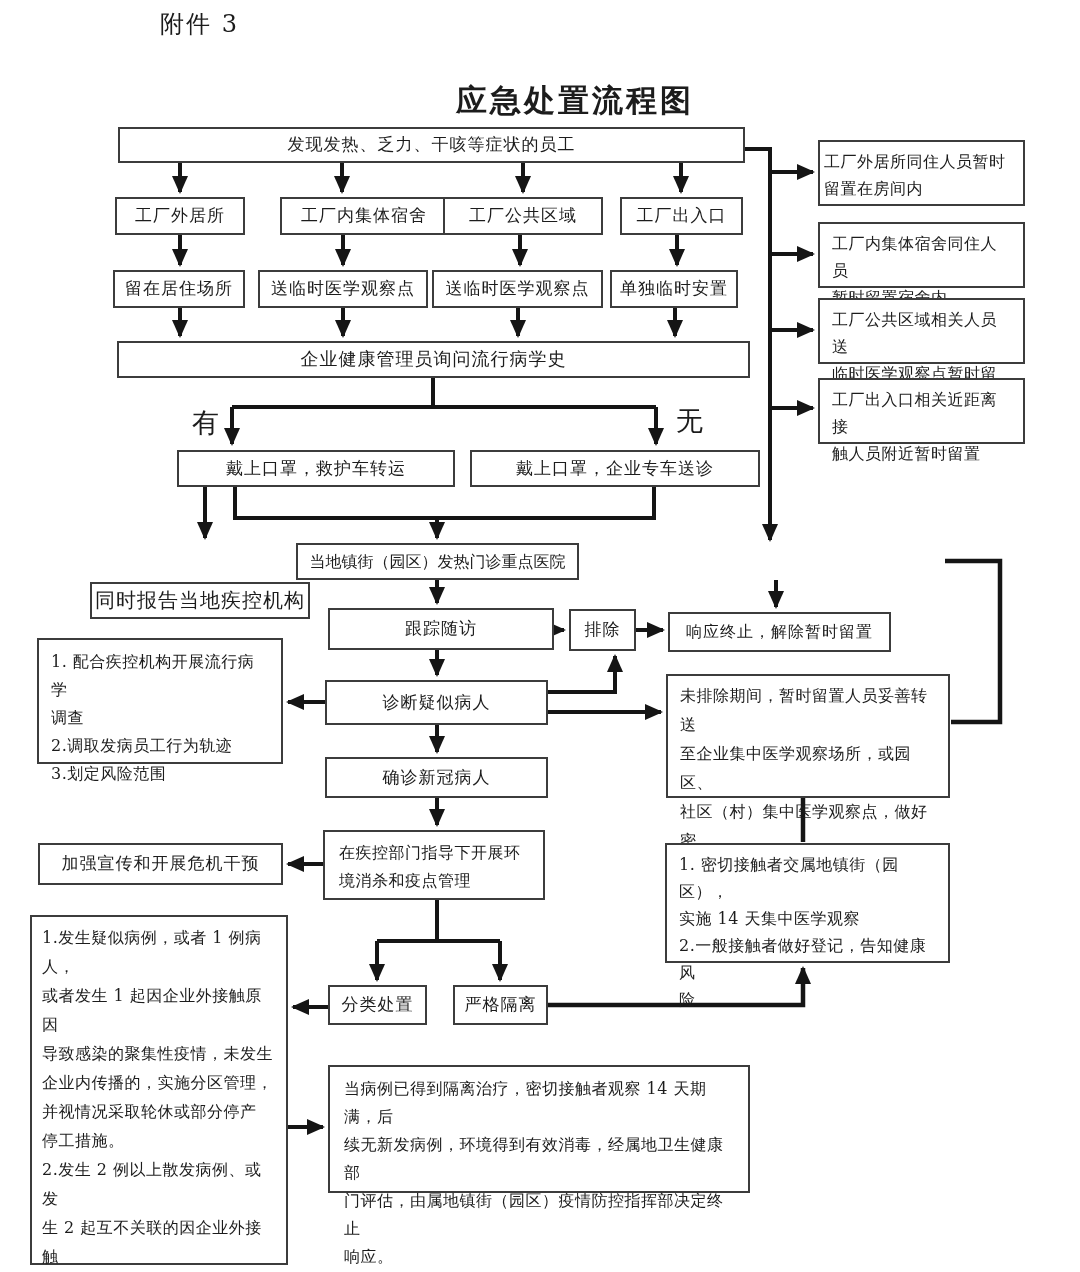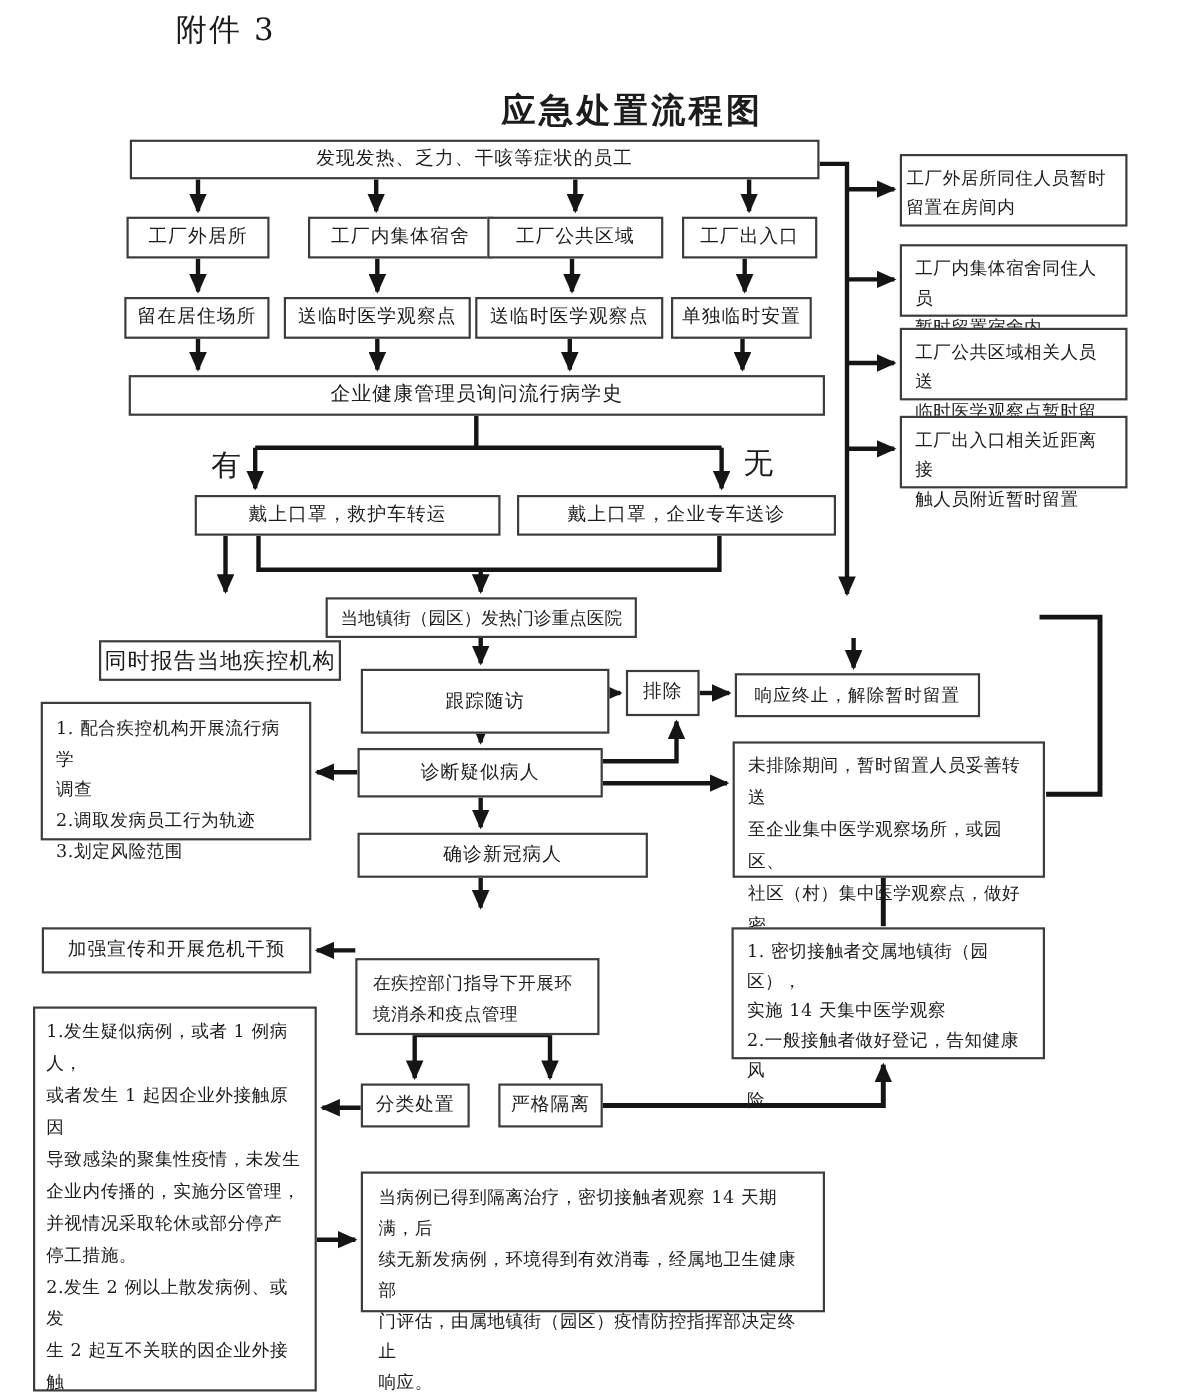--- a/index.html
+++ b/index.html
@@ -1,20 +1,20 @@
 <!DOCTYPE html>
 <html><head>
 <meta charset="utf-8">
 <style>
   html,body{margin:0;padding:0;background:#ffffff;}
   .canvas{
     position:relative;width:1080px;height:1272px;background:#ffffff;
     font-family:"DejaVu Serif","Liberation Serif",serif;color:#1c1c1c;overflow:hidden;
   }
-  .attach{position:absolute;left:160px;top:8px;font-size:28px;letter-spacing:2px;}
+  .attach{position:absolute;left:160px;top:8px;font-size:24px;letter-spacing:2px;}
   .title{position:absolute;left:330px;top:80px;width:490px;text-align:center;
          font-size:31px;font-weight:700;letter-spacing:3px;}
   .box{
     position:absolute;box-sizing:border-box;background:#fff;border:2px solid #3c3c3c;
     display:flex;align-items:center;justify-content:center;text-align:center;
     font-size:17px;letter-spacing:1px;line-height:1.25;z-index:2;
   }
   .ml{
     display:block;text-align:left;white-space:pre-line;align-items:flex-start;
     font-size:16px;letter-spacing:0.5px;
@@ -123,41 +123,41 @@
   <div class="box" style="left:610px;top:270px;width:128px;height:38px;">单独临时安置</div>
 
   <div class="box" style="left:117px;top:341px;width:633px;height:37px;font-size:18px;">企业健康管理员询问流行病学史</div>
 
   <div class="box" style="left:177px;top:450px;width:278px;height:37px;">戴上口罩，救护车转运</div>
   <div class="box" style="left:470px;top:450px;width:290px;height:37px;">戴上口罩，企业专车送诊</div>
 
   <div class="box" style="left:90px;top:543px;width:220px;height:37px;font-size:20px;margin-top:39px;">同时报告当地疾控机构</div>
   <div class="box" style="left:296px;top:543px;width:283px;height:37px;font-size:16px;letter-spacing:0;">当地镇街（园区）发热门诊重点医院</div>
 
-  <div class="box" style="left:328px;top:608px;width:226px;height:59px;font-family:Liberation Serif, serif;">跟踪随访</div>
+  <div class="box" style="left:328px;top:608px;width:226px;height:42px;">跟踪随访</div>
   <div class="box" style="left:569px;top:609px;width:67px;height:42px;">排除</div>
   <div class="box" style="left:668px;top:612px;width:223px;height:40px;font-size:16px;">响应终止，解除暂时留置</div>
 
   <div class="box ml" style="left:37px;top:638px;width:246px;height:126px;padding:8px 12px;line-height:28px;">1. 配合疾控机构开展流行病学
 调查
 2.调取发病员工行为轨迹
 3.划定风险范围</div>
 
   <div class="box" style="left:325px;top:680px;width:223px;height:45px;">诊断疑似病人</div>
 
   <div class="box ml" style="left:666px;top:674px;width:284px;height:124px;padding:5px 12px;line-height:29px;">未排除期间，暂时留置人员妥善转送
 至企业集中医学观察场所，或园区、
 社区（村）集中医学观察点，做好密
 切接触者和一般接触者的排查登记</div>
 
-  <div class="box" style="left:325px;top:757px;width:264px;height:41px;text-align:right;">确诊新冠病人</div>
+  <div class="box" style="left:325px;top:757px;width:223px;height:41px;text-align:right;">确诊新冠病人</div>
 
   <div class="box" style="left:38px;top:843px;width:245px;height:42px;">加强宣传和开展危机干预</div>
 
-  <div class="box ml" style="left:323px;top:830px;width:222px;height:70px;padding:7px 14px;line-height:28px;margin-top:41px;">在疾控部门指导下开展环
+  <div class="box ml" style="left:323px;top:830px;width:222px;height:70px;padding:7px 14px;line-height:28px;">在疾控部门指导下开展环
 境消杀和疫点管理</div>
 
   <div class="box ml" style="left:665px;top:843px;width:285px;height:120px;padding:6px 12px;line-height:27px;">1. 密切接触者交属地镇街（园区），
 实施 14 天集中医学观察
 2.一般接触者做好登记，告知健康风
 险</div>
 
   <div class="box ml" style="left:30px;top:915px;width:258px;height:350px;padding:6px 10px;line-height:29px;">1.发生疑似病例，或者 1 例病人，
 或者发生 1 起因企业外接触原因
 导致感染的聚集性疫情，未发生

